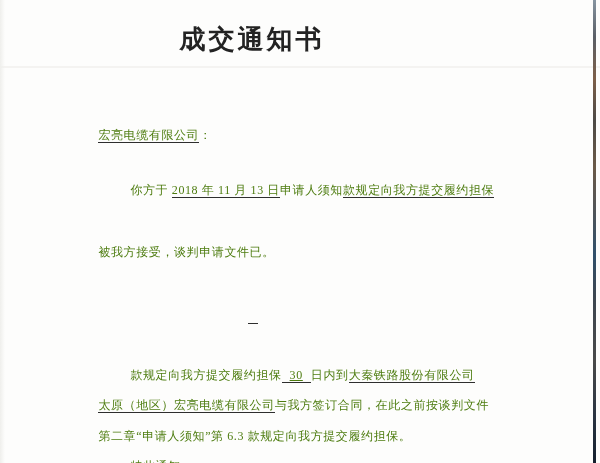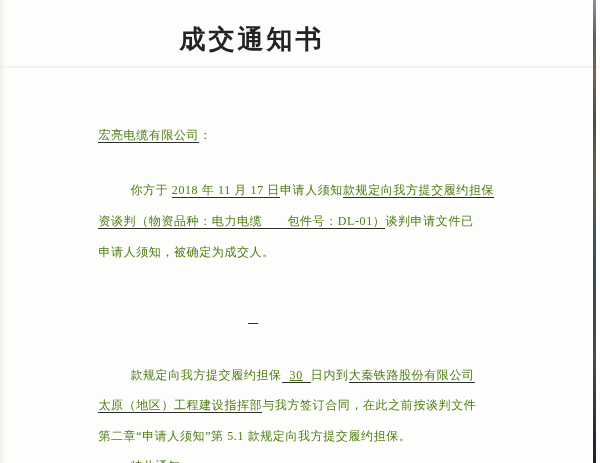--- a/index.html
+++ b/index.html
@@ -74,53 +74,50 @@
   <div class="fold-line"></div>
   <div class="left-edge"></div>
 
   <div class="title">成交通知书</div>
 
   <div class="line" style="left:84px; top:102px;">
     <span class="u">宏亮电缆有限公司</span><span>：</span>
   </div>
 
   <div class="line" style="left:116px; top:157px;">
-    <span>你方于 </span><span class="u">2018 年 11 月 17 日</span><span>申请人须知</span><span class="u">款规定向我方提交履约担保</span>
+    <span>你方于 </span><span class="u">2018 年 11 月 13 日</span><span>申请人须知</span><span class="u">款规定向我方提交履约担保</span>
   </div>
 
-  <div class="line" style="left:84px; top:188px;">
-    <span class="u">资谈判（物资品种：电力电缆　　包件号：DL-01）</span><span>谈判申请文件已</span>
-  </div>
 
   <div class="line" style="left:84px; top:219px;">
-    <span>申请人须知，被确定为成交人。</span>
+    <span>被我方接受，谈判申请文件已。</span>
   </div>
 
   <div class="line" style="left:116px; top:249px;">
     <span></span><span class="u gap-l"></span>
   </div>
 
   <div class="line" style="left:234px; top:283px;">
     <span class="u pad-amt"></span><span></span>
   </div>
 
   <div class="line" style="left:114px; top:312px;">
     <span></span><span class="u gap-l"></span>
   </div>
 
   <div class="line" style="left:116px; top:342px;">
     <span>款规定向我方提交履约担保</span><span class="u pad-num">30</span><span>日内到</span><span class="u">大秦铁路股份有限公司</span>
   </div>
 
   <div class="line" style="left:84px; top:372px;">
-    <span class="u">太原（地区）工程建设指挥部</span><span>与我方签订合同，在此之前按谈判文件</span>
+    <span class="u">太原（地区）宏亮电缆有限公司</span><span>与我方签订合同，在此之前按谈判文件</span>
   </div>
 
   <div class="line" style="left:84px; top:403px;">
-    <span>第二章“申请人须知”第 5.1 款规定向我方提交履约担保。</span>
+    <span>第二章“申请人须知”第 6.3 款规定向我方提交履约担保。</span>
   </div>
 
   <div class="line" style="left:116px; top:433px;">
     <span>特此通知。</span>
   </div>
 
   <div class="scan-edge"></div>
 </div>
 
 </body></html>

